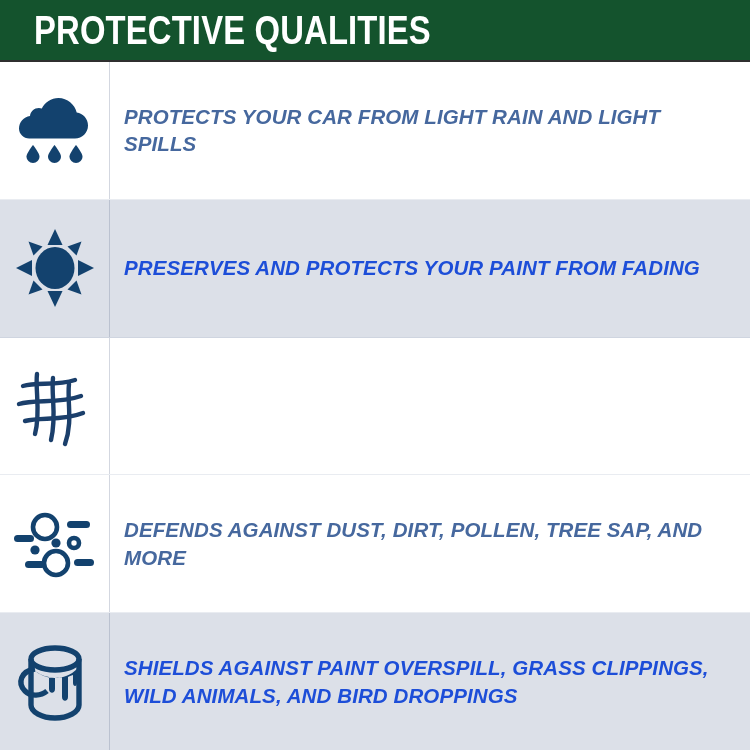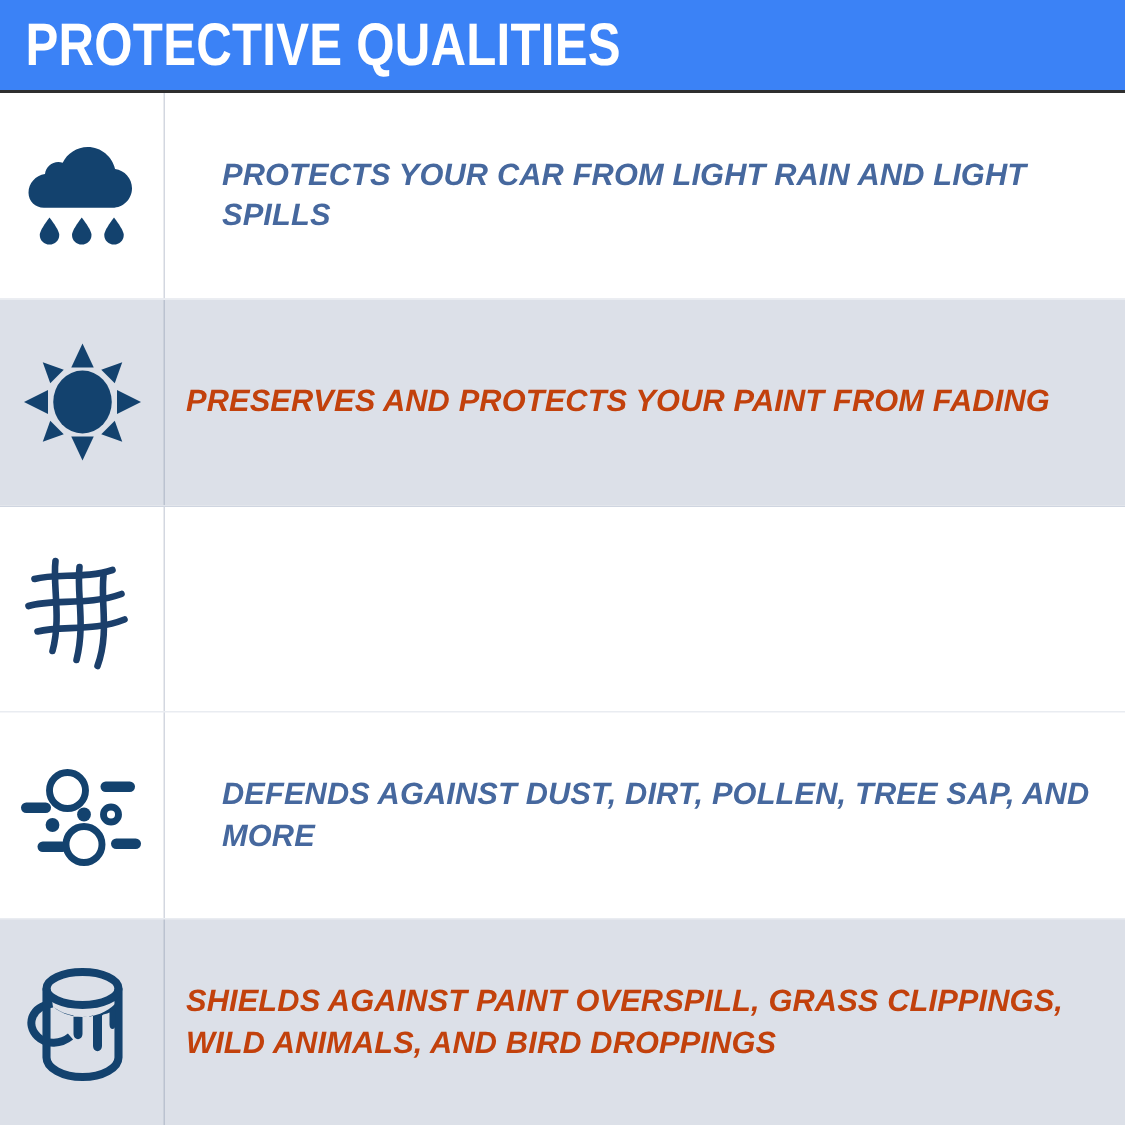--- a/index.html
+++ b/index.html
@@ -10,23 +10,23 @@
     overflow:hidden;
   }
   #infographic {
     width:750px; height:750px;
     display:flex; flex-direction:column;
     background:#ffffff;
   }
   
   .header {
     height:62px;
-    background:#3b82f6;
+    background:#14532d;
     display:flex; align-items:center;
-    padding-left:17px;
+    padding-left:34px;
     flex:0 0 62px;
     border-bottom:2px solid #2f2f2f;
   }
   .header-title {
     color:#ffffff;
     font-family:"Liberation Sans Narrow","Liberation Sans", sans-serif;
     font-size:40px;
     font-weight:bold;
     letter-spacing:0.2px;
     line-height:1;
@@ -71,22 +71,22 @@
     padding:0 14px 0 14px;
   }
   .row-text {
     font-size:20.5px;
     font-weight:bold;
     font-style:italic;
     line-height:1.34;
     letter-spacing:0.1px;
     text-transform:uppercase;
   }
-  .t-blue { color:#46689e;margin-left:24px; }
-  .t-dark { color:#c2410c; }
+  .t-blue { color:#46689e; }
+  .t-dark { color:#1d4ed8; }
 </style>
 </head>
 <body>
 
 <div id="infographic">
 
   <div class="header">
     <div class="header-title">PROTECTIVE QUALITIES</div>
   </div>
 

